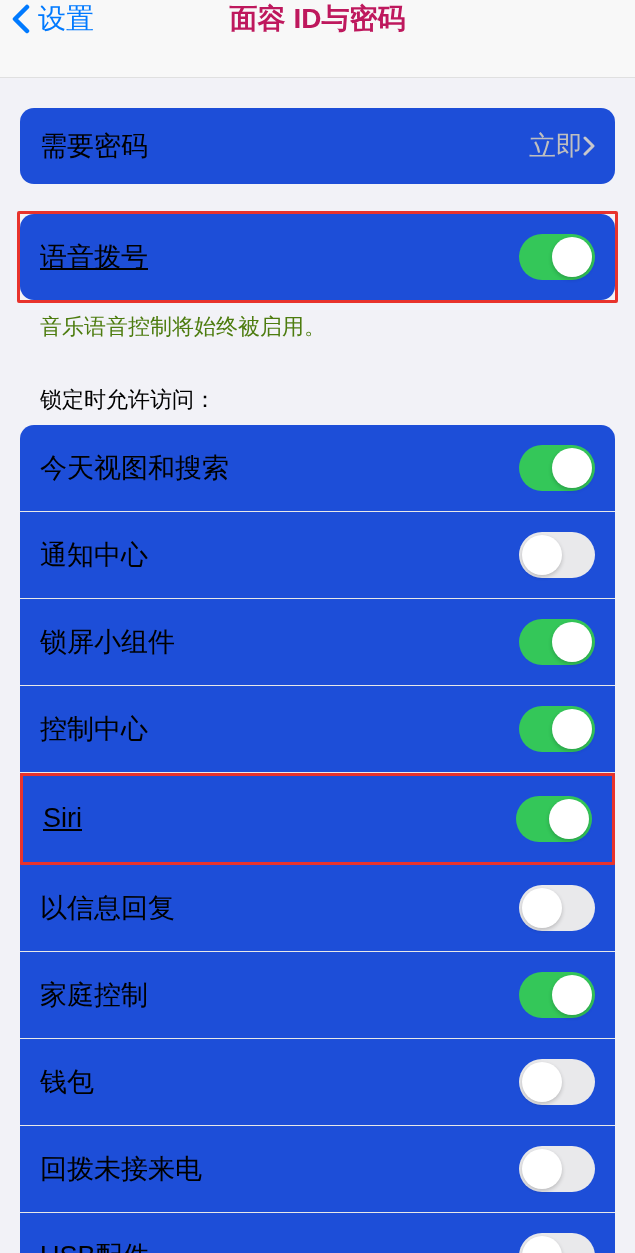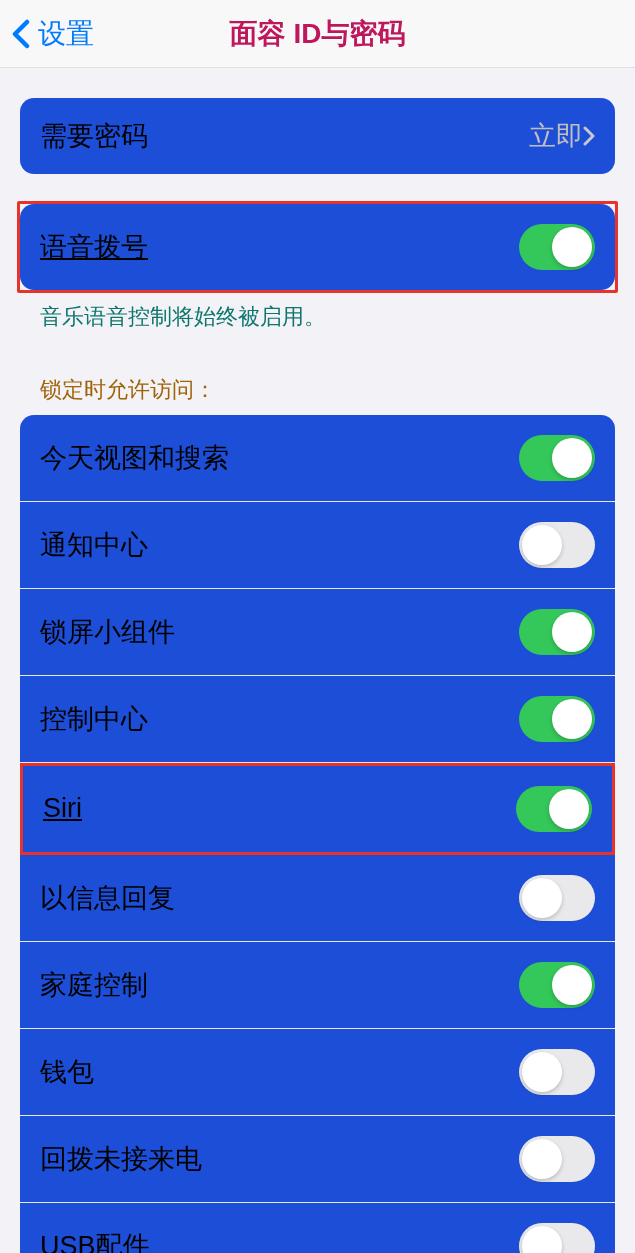--- a/index.html
+++ b/index.html
@@ -9,22 +9,22 @@
     }
     body {
       font-family: -apple-system, BlinkMacSystemFont, "Segoe UI", Helvetica, Arial, sans-serif;
       background: #f2f2f7;
       width: 635px;
       height: 1253px;
       overflow: hidden;
     }
     .header {
       display: flex;
-      align-items: center;
-      height: 68px;
+      align-items: flex-start;
+      height: 78px;
       background: #f8f8f8;
       border-bottom: 1px solid #e0e0e0;
       position: relative;
     }
     .back-button {
       display: flex;
       align-items: center;
       padding-left: 12px;
       color: #007aff;
       font-size: 28px;
@@ -74,27 +74,27 @@
       font-size: 27px;
       color: #bfbfbf;
     }
     .chevron-right {
       width: 12px;
       height: 20px;
       color: #c7c7cc;
     }
     .footer-text {
       font-size: 22px;
-      color: #0f766e;
+      color: #4d7c0f;
       padding: 12px 20px;
       line-height: 1.4;
     }
     .section-header {
       font-size: 22px;
-      color: #a16207;
+      color: #000000;
       padding: 30px 20px 10px 20px;
     }
     .toggle {
       width: 76px;
       height: 46px;
       border-radius: 23px;
       position: relative;
       cursor: pointer;
     }
     .toggle.on {

